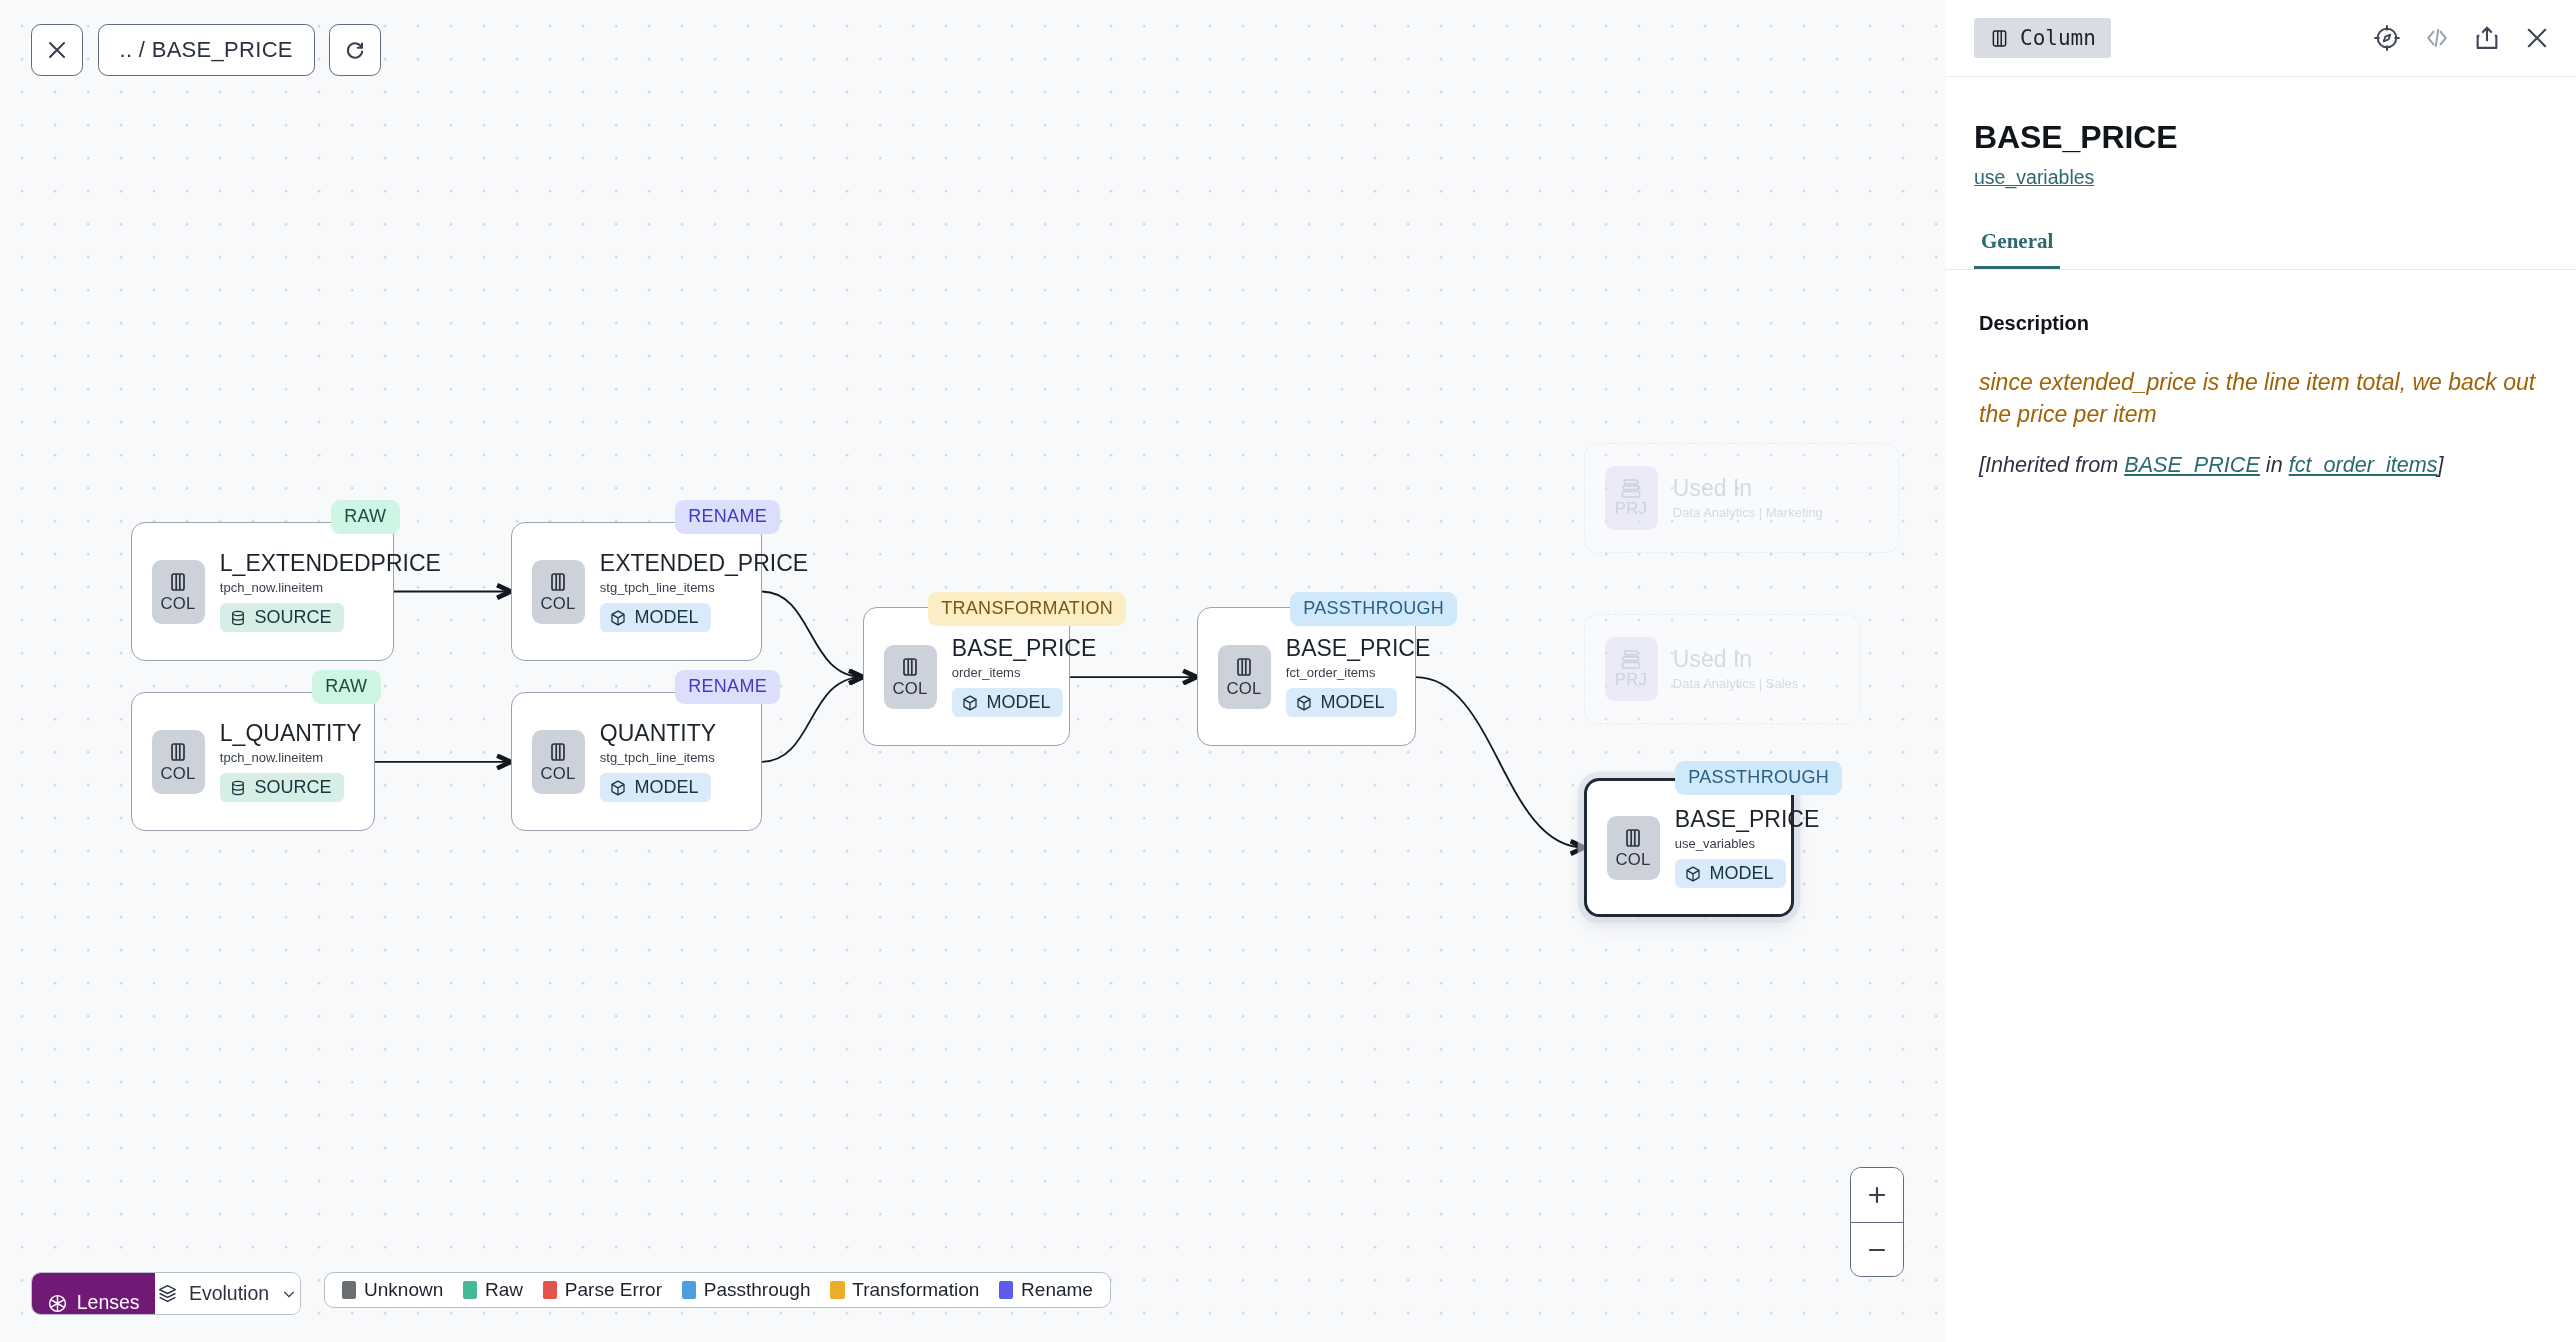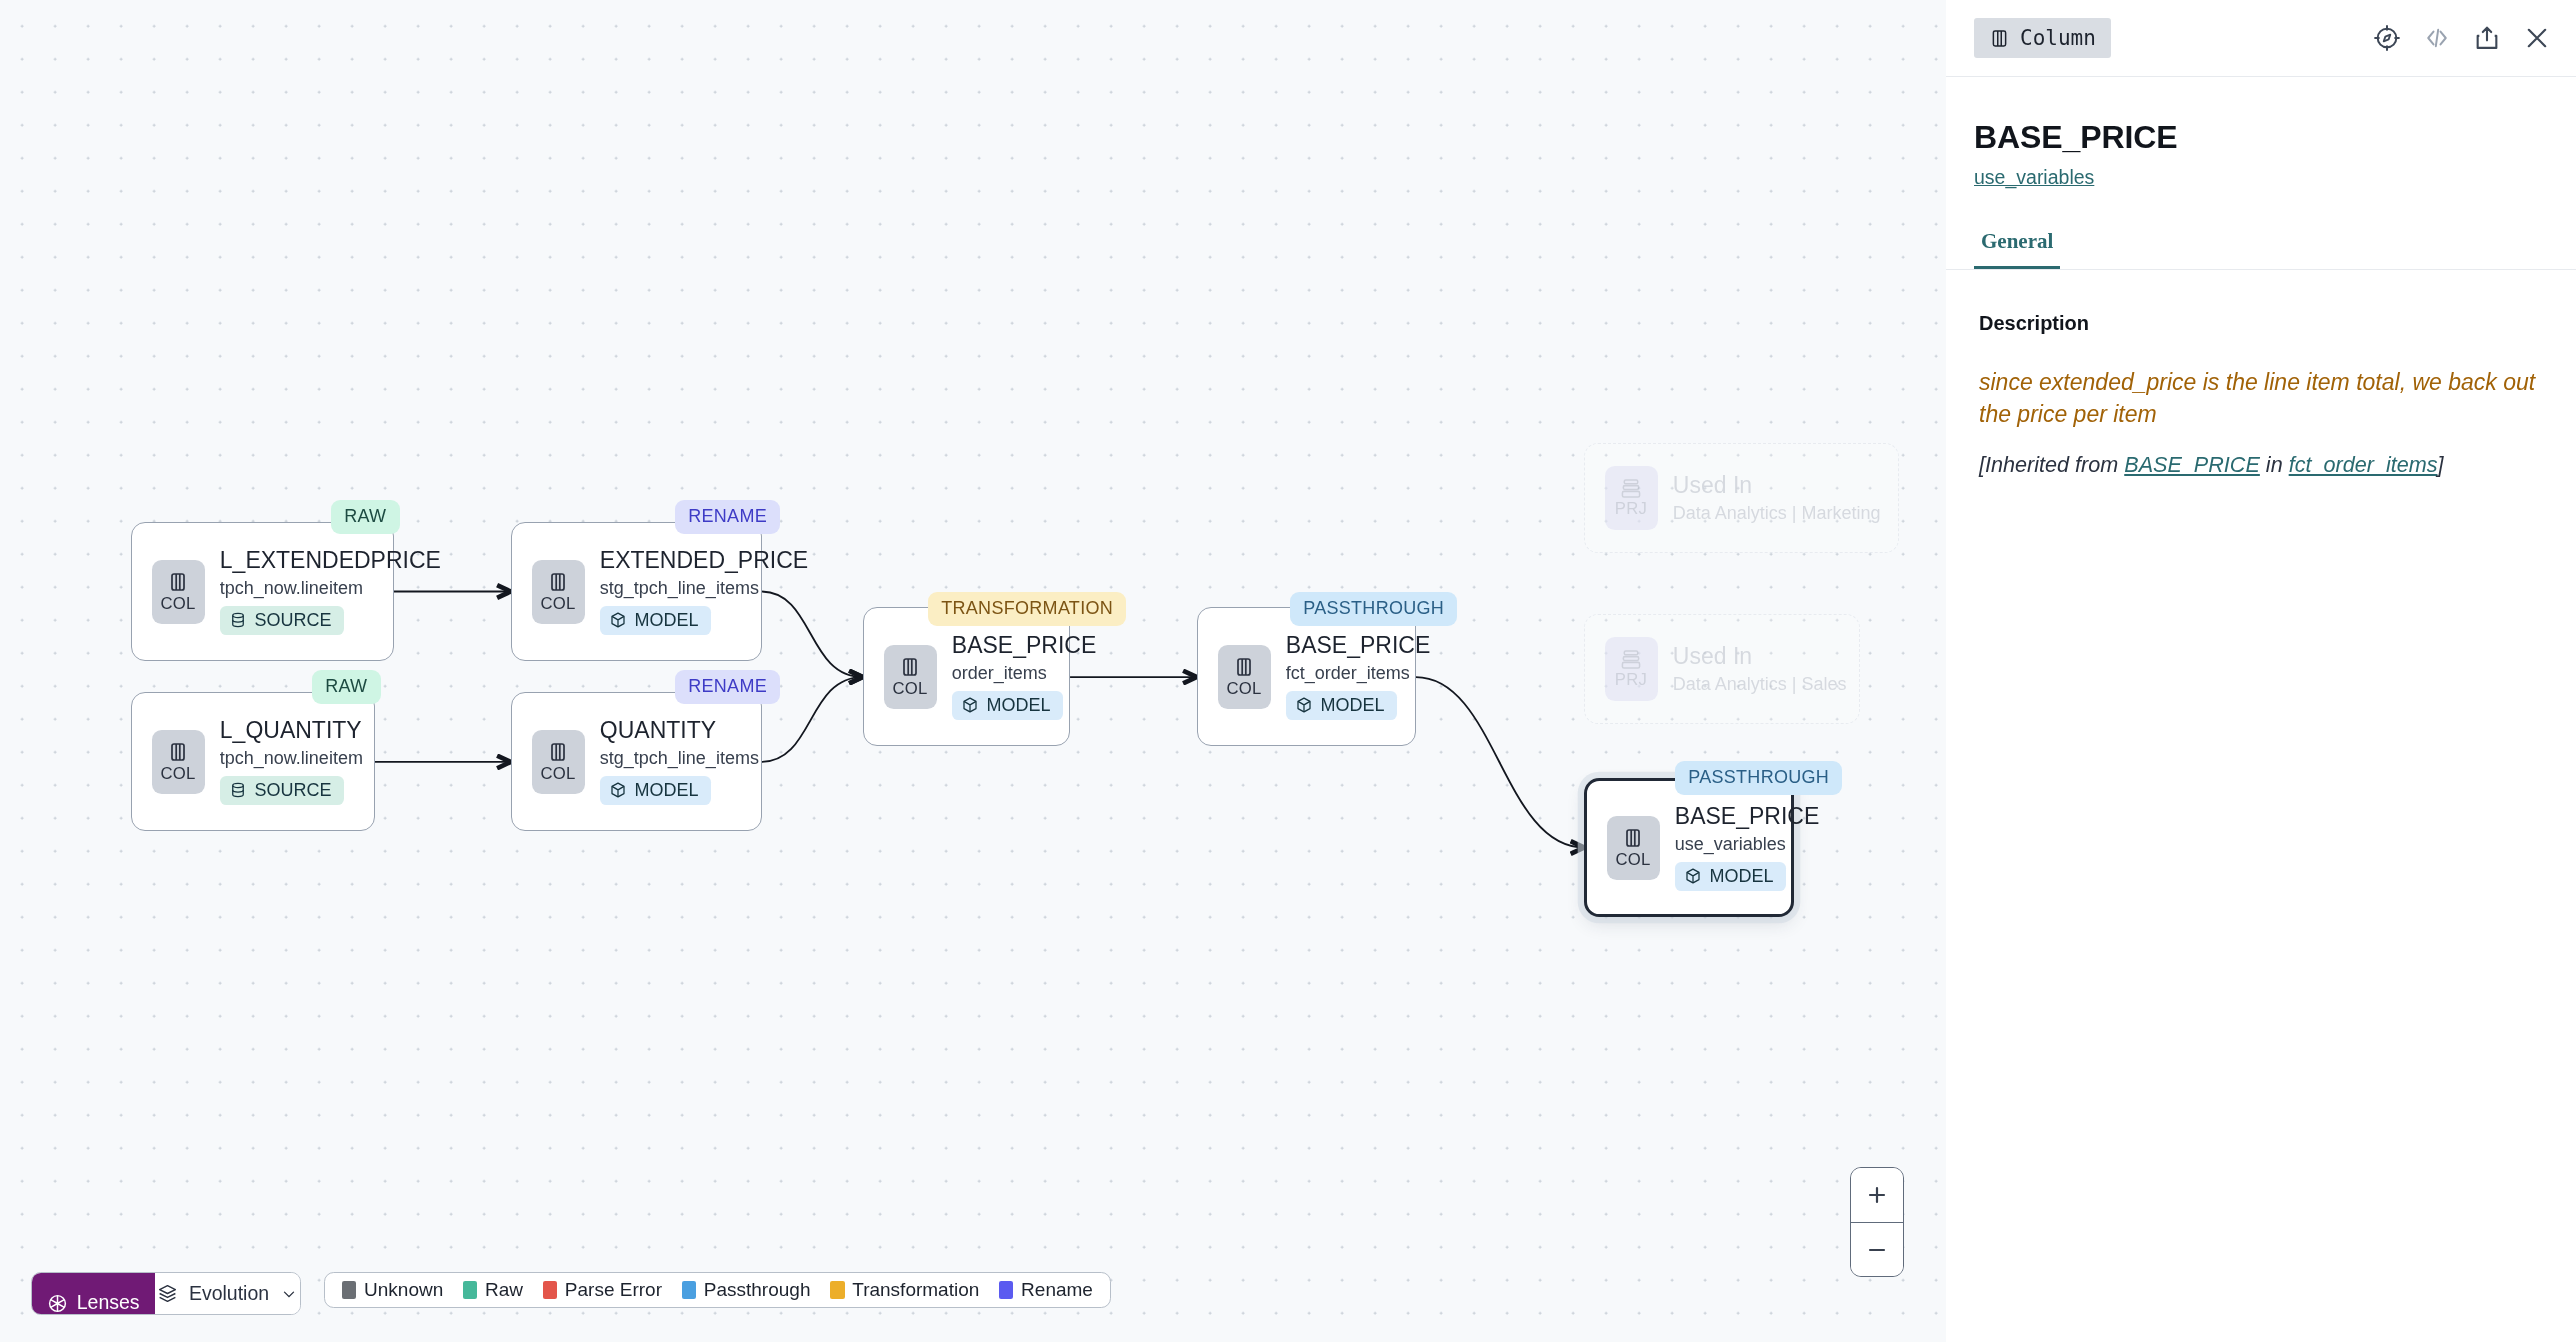--- a/index.html
+++ b/index.html
@@ -51,21 +51,21 @@
   .node-kind {
     flex: 0 0 auto; width: 53px; height: 64px; border-radius: 9.7px;
     background: #cdd2da; display: flex; flex-direction: column;
     align-items: center; justify-content: center; gap: 2.1px;
     color: #2b3240;
   }
   .node.ghost .node-kind { background: #e3e4f4; color: #b6bac9; }
   .node-kind .kl { font-size: 16.7px; letter-spacing: 0.3px; line-height: 1; }
   .node-body { display: flex; flex-direction: column; align-items: flex-start; gap: 4.2px; }
   .node-title { font-size: 23px; color: #1d232e; line-height: 1.12; white-space: nowrap; }
-  .node-sub { font-size: 18px; color: #38404e; line-height: 1.12; white-space: nowrap; }
+  .node-sub { font-size: 13px; color: #38404e; line-height: 1.12; white-space: nowrap; }
   .node.ghost .node-title, .node.ghost .node-sub { color: #c2c7cf; }
   .node-tag {
     margin-top: 3.5px; display: inline-flex; align-items: center; gap: 7.7px;
     padding: 4.2px 12px 4.2px 9px; border-radius: 6.3px; font-size: 18px; white-space: nowrap;
   }
   .tag-source { background: #d6eee6; color: #17343f; }
   .tag-model  { background: #d9ebfa; color: #17343f; }
 
   
   .kbadge {
@@ -158,20 +158,36 @@
 
       <path d="M1094,850 C1170,850 1160,973 1240,973" marker-end="url(#arw)"></path>
 
       <path d="M1094,1095 C1170,1095 1160,973 1240,973" marker-end="url(#arw)"></path>
 
       <path d="M1538,973 L1720,973" marker-end="url(#arw)"></path>
 
       <path d="M2035,973 C2150,973 2160,1218 2277,1218" marker-end="url(#arw)"></path>
     </svg>
 
+    <div class="tl-bar">
+      <div class="tl-btn sq">
+        <svg width="24" height="24" viewBox="0 0 24 24">
+          <path d="M5 5 L19 19 M19 5 L5 19" stroke="#38404e" stroke-width="2" fill="none" stroke-linecap="round"></path>
+        </svg>
+      </div>
+      <div class="tl-btn">
+        <span class="tl-crumb">.. / BASE_PRICE</span>
+      </div>
+      <div class="tl-btn sq">
+        <svg width="24" height="24" viewBox="0 0 24 24">
+          <path d="M19 5.5 v4.2 h-4.2" stroke="#38404e" stroke-width="2" fill="none" stroke-linecap="round" stroke-linejoin="round"></path>
+          <path d="M18.6 9.4 A7.2 7.2 0 1 0 19.2 13.6" stroke="#38404e" stroke-width="2" fill="none" stroke-linecap="round"></path>
+        </svg>
+      </div>
+    </div>
 
     <div class="node ghost" style="left:1584px; top:443px; width:315px; height:110px;">
       <div class="node-kind">
         <svg width="24" height="21" viewBox="0 0 24 22">
           <rect x="5" y="2" width="14" height="4" rx="1.4" fill="none" stroke="currentColor" stroke-width="1.6"></rect>
           <rect x="4" y="8" width="16" height="4" rx="1.4" fill="none" stroke="currentColor" stroke-width="1.6"></rect>
           <rect x="3" y="14" width="18" height="6" rx="1.6" fill="none" stroke="currentColor" stroke-width="1.6"></rect>
         </svg>
         <span class="kl">PRJ</span>
       </div>

